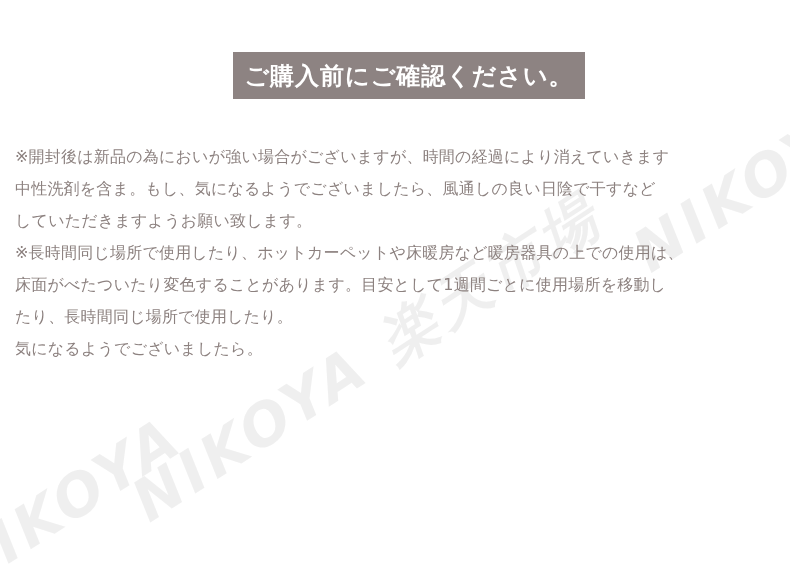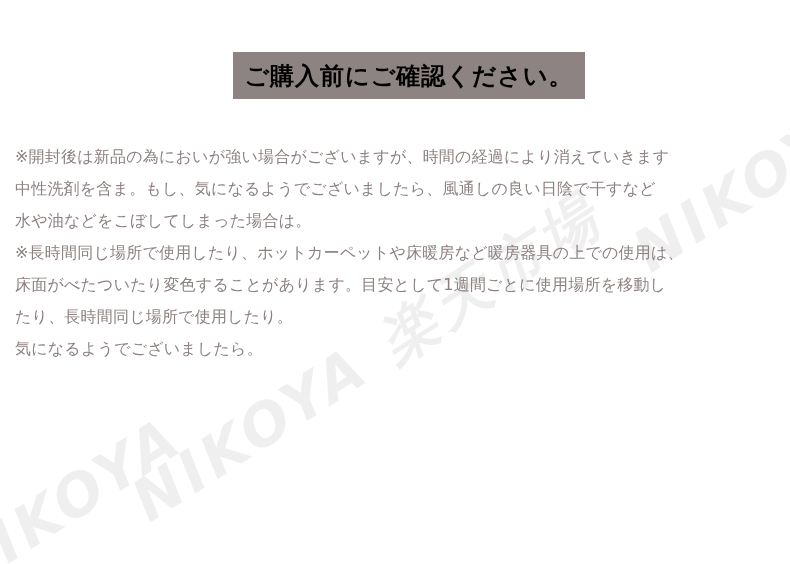--- a/index.html
+++ b/index.html
@@ -40,21 +40,21 @@
     left: 233px;
     top: 52px;
     width: 352px;
     height: 47px;
     background: #8d8382;
     display: flex;
     align-items: center;
     justify-content: center;
   }
   .header-title {
-    color: #000000;
+    color: #ffffff;
     font-weight: bold;
     font-size: 24px;
     letter-spacing: 1px;
     white-space: nowrap;
   }
 
   
   .notice {
     position: absolute;
     left: 15px;
@@ -80,20 +80,20 @@
   <div class="watermark wm-center">NIKOYA 楽天市場</div>
   <div class="watermark wm-bottom-left">NIKOYA</div>
 
   <div class="header-box">
     <span class="header-title">ご購入前にご確認ください。</span>
   </div>
 
   <div class="notice">
     <div class="notice-line">※開封後は新品の為においが強い場合がございますが、時間の経過により消えていきます</div>
     <div class="notice-line">中性洗剤を含ま。もし、気になるようでございましたら、風通しの良い日陰で干すなど</div>
-    <div class="notice-line">水や油などをこぼしてしまった場合は。</div>
+    <div class="notice-line">していただきますようお願い致します。</div>
     <div class="notice-line">※長時間同じ場所で使用したり、ホットカーペットや床暖房など暖房器具の上での使用は、</div>
     <div class="notice-line">床面がべたついたり変色することがあります。目安として1週間ごとに使用場所を移動し</div>
     <div class="notice-line">たり、長時間同じ場所で使用したり。</div>
     <div class="notice-line">気になるようでございましたら。</div>
   </div>
 
 </div>
 
 </body></html>

